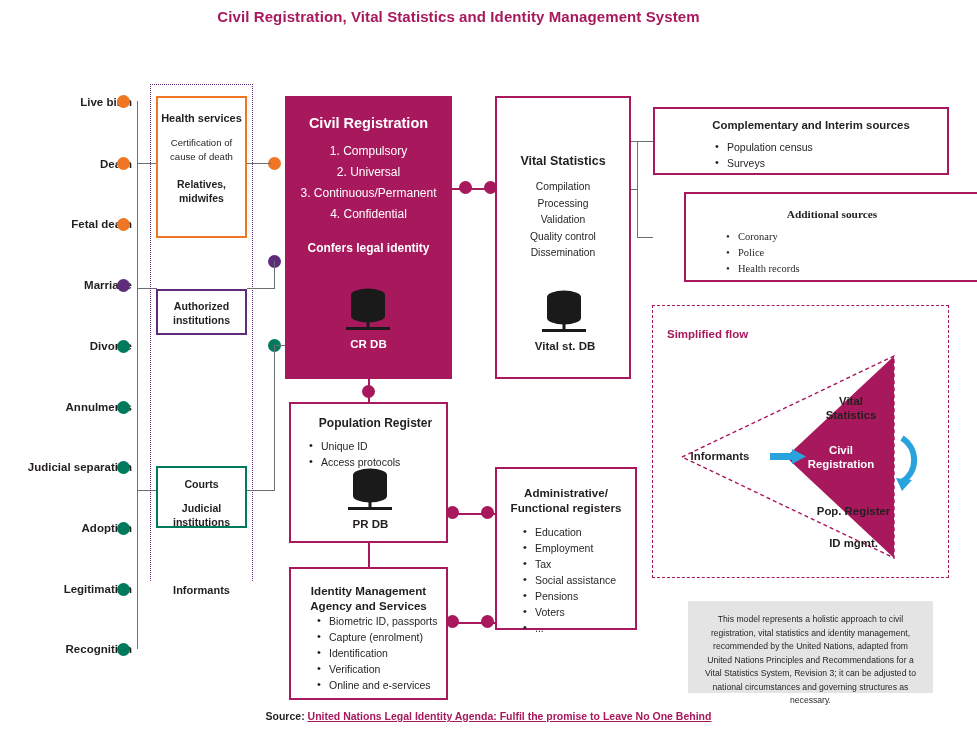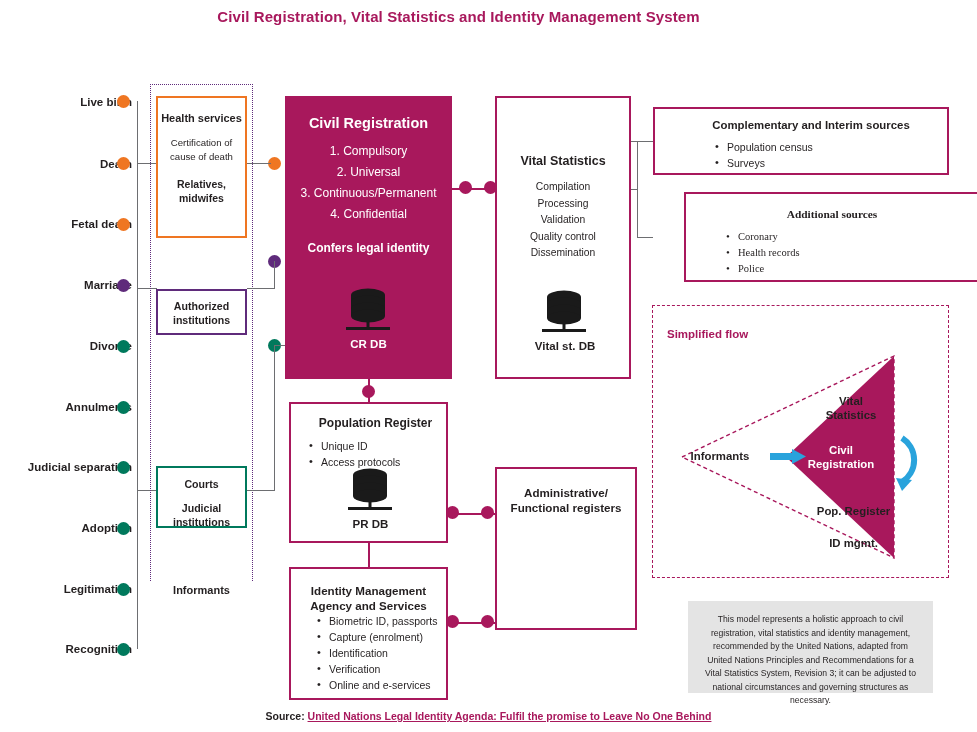--- a/index.html
+++ b/index.html
@@ -282,22 +282,22 @@
     <ul class="blist" style="margin-top:8px; margin-left:36px;">
       <li>Population census</li>
       <li>Surveys</li>
     </ul>
   </div>
 
   <div class="box box-crimson" style="left:684px; top:192px; width:296px; height:90px;font-family:Liberation Serif, serif;">
     <div class="hdr" style="font-size:11.4px; margin-top:14px;">Additional sources</div>
     <ul class="blist" style="margin-top:9px; margin-left:36px;">
       <li>Coronary</li>
+      <li>Police</li>
       <li>Health records</li>
-      <li>Police</li>
     </ul>
   </div>
 
   <div class="box box-crimson" style="left:289px; top:402px; width:159px; height:141px;">
     <div class="hdr" style="font-size:12px; margin-top:12px;padding-left:14px;">Population Register</div>
     <ul class="blist" style="margin-top:8px; margin-left:14px;">
       <li>Unique ID</li>
       <li>Access protocols</li>
     </ul>
     <svg class="db-icon" style="left:48px; top:62px;" width="62" height="52" viewBox="0 0 62 52">
@@ -316,20 +316,29 @@
 
   <div class="ln ln-h" style="left:448px; top:513px; width:47px; background:#a8185c; height:2px;"></div>
   <div class="dot dot-crimson" style="left:446px; top:506px;"></div>
   <div class="dot dot-crimson" style="left:481px; top:506px;"></div>
 
   <div class="ln ln-v" style="left:368px; top:543px; height:24px; background:#a8185c; width:2px;"></div>
 
   <div class="box box-crimson" style="left:495px; top:467px; width:142px; height:163px;">
     <div class="hdr" style="font-size:11.6px; margin-top:16px; line-height:15px;">Administrative/</div>
     <div class="hdr" style="font-size:11.6px; line-height:15px;">Functional registers</div>
+    <ul class="blist" style="margin-top:9px; margin-left:22px;">
+      <li>Education</li>
+      <li>Employment</li>
+      <li>Tax</li>
+      <li>Social assistance</li>
+      <li>Pensions</li>
+      <li>Voters</li>
+      <li>...</li>
+    </ul>
   </div>
 
   <div class="box box-crimson" style="left:289px; top:567px; width:159px; height:133px;">
     <div class="hdr" style="font-size:11.6px; margin-top:14px; line-height:15px;">Identity Management</div>
     <div class="hdr" style="font-size:11.6px; line-height:15px;">Agency and Services</div>
     <ul class="blist" style="margin-top:0; margin-left:22px;">
       <li>Biometric ID, passports</li>
       <li>Capture (enrolment)</li>
       <li>Identification</li>
       <li>Verification</li>

